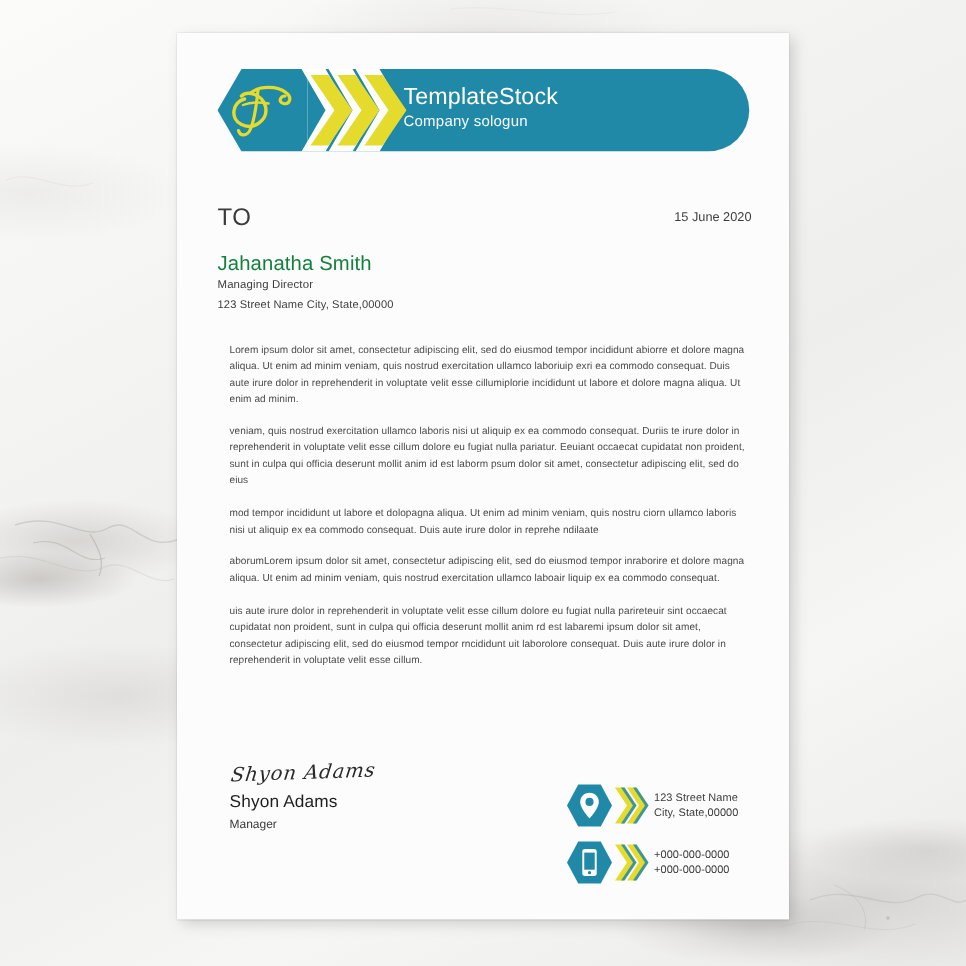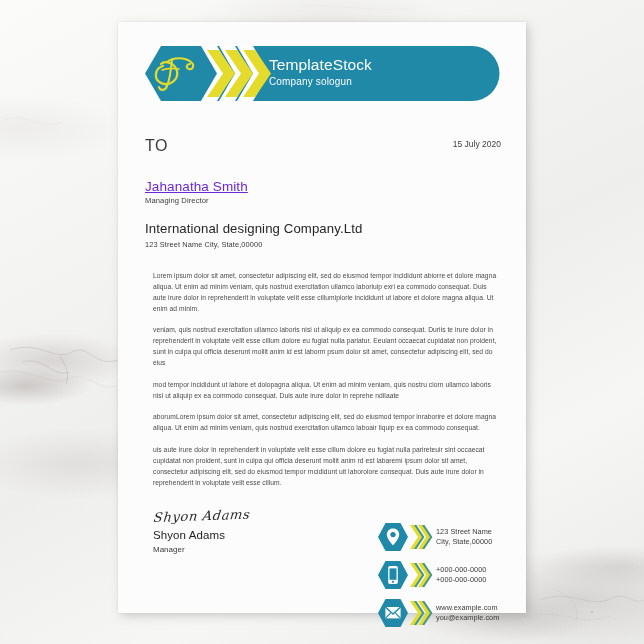--- a/index.html
+++ b/index.html
@@ -93,25 +93,24 @@
     color: #3b3b3b;
     letter-spacing: .4px;
   }
   .date {
     font-size: 8.5px;
     color: #3f3f3f;
     padding-top: 2px;
     padding-right: 3px;
   }
   .recipient-name {
-    margin-top: 24px;
+    margin-top: 13px;
     font-size: 13.5px;
-    color: #6d28d9;
-    letter-spacing: .1px;
-    text-decoration: underline;
+    color: #15803d;
+    letter-spacing: .1px;
   }
   .recipient-role {
     margin-top: 2px;
     font-size: 7.6px;
     color: #3c3c3c;
     letter-spacing: .1px;
   }
   .company {
     margin-top: 16px;
     font-size: 13.2px;
@@ -239,25 +238,24 @@
     </svg>
     <div class="brand-block">
       <div class="brand-name">TemplateStock</div>
       <div class="brand-slogan">Company sologun</div>
     </div>
   </div>
 
   <div id="letter">
     <div class="row-to">
       <div class="to-label">TO</div>
-      <div class="date">15 July 2020</div>
+      <div class="date">15 June 2020</div>
     </div>
     <div class="recipient-name">Jahanatha Smith</div>
     <div class="recipient-role">Managing Director</div>
-    <div class="company">International designing Company.Ltd</div>
     <div class="company-address">123 Street Name City, State,00000</div>
 
     <div id="paragraphs">
       <p class="para">Lorem ipsum dolor sit amet, consectetur adipiscing elit, sed do eiusmod tempor incididunt abiorre et dolore magna aliqua. Ut enim ad minim veniam, quis nostrud exercitation ullamco laboriuip exri ea commodo consequat. Duis aute irure dolor in reprehenderit in voluptate velit esse cillumiplorie incididunt ut labore et dolore magna aliqua. Ut enim ad minim.</p>
       <p class="para">veniam, quis nostrud exercitation ullamco laboris nisi ut aliquip ex ea commodo consequat. Duriis te irure dolor in reprehenderit in voluptate velit esse cillum dolore eu fugiat nulla pariatur. Eeuiant occaecat cupidatat non proident, sunt in culpa qui officia deserunt mollit anim id est laborm psum dolor sit amet, consectetur adipiscing elit, sed do eius</p>
       <p class="para">mod tempor incididunt ut labore et dolopagna aliqua. Ut enim ad minim veniam, quis nostru ciorn ullamco laboris nisi ut aliquip ex ea commodo consequat. Duis aute irure dolor in reprehe ndilaate</p>
       <p class="para">aborumLorem ipsum dolor sit amet, consectetur adipiscing elit, sed do eiusmod tempor inraborire et dolore magna aliqua. Ut enim ad minim veniam, quis nostrud exercitation ullamco laboair liquip ex ea commodo consequat.</p>
       <p class="para">uis aute irure dolor in reprehenderit in voluptate velit esse cillum dolore eu fugiat nulla parireteuir sint occaecat cupidatat non proident, sunt in culpa qui officia deserunt mollit anim rd est labaremi ipsum dolor sit amet, consectetur adipiscing elit, sed do eiusmod tempor rncididunt uit laborolore consequat. Duis aute irure dolor in reprehenderit in voluptate velit esse cillum.</p>
     </div>
   </div>
@@ -312,40 +310,15 @@
             <path d="M44 3 L46.4 3 L54.4 15 L46.4 27 L44 27 L52 15 Z" opacity=".85"></path>
           </g>
         </svg>
       </div>
       <div class="contact-text">
         <div>+000-000-0000</div>
         <div>+000-000-0000</div>
       </div>
     </div>
 
-    <div class="contact-row">
-      <div class="contact-icon-group">
-        <svg width="56" height="30" viewBox="0 0 56 30">
-          <path d="M0 15 L7.5 1 L22.5 1 L30 15 L22.5 29 L7.5 29 Z" fill="#2189a8"></path>
-          <g>
-            <rect x="7.4" y="9" width="15.2" height="11.4" fill="#ffffff"></rect>
-            <path d="M7.4 9 L15 16 L22.6 9" fill="none" stroke="#2189a8" stroke-width="1.5"></path>
-            <path d="M7.4 20.4 L12.6 15" fill="none" stroke="#2189a8" stroke-width="1.1"></path>
-            <path d="M22.6 20.4 L17.4 15" fill="none" stroke="#2189a8" stroke-width="1.1"></path>
-          </g>
-          <g fill="#e4db2c">
-            <path d="M32 3 L38 3 L46 15 L38 27 L32 27 L40 15 Z"></path>
-            <path d="M40 3 L46 3 L54 15 L46 27 L40 27 L48 15 Z"></path>
-          </g>
-          <g fill="#2189a8">
-            <path d="M36 3 L38.4 3 L46.4 15 L38.4 27 L36 27 L44 15 Z" opacity=".85"></path>
-            <path d="M44 3 L46.4 3 L54.4 15 L46.4 27 L44 27 L52 15 Z" opacity=".85"></path>
-          </g>
-        </svg>
-      </div>
-      <div class="contact-text">
-        <div>www.example.com</div>
-        <div>you@example.com</div>
-      </div>
-    </div>
 
   </div>
 </div>
 
 </body></html>

